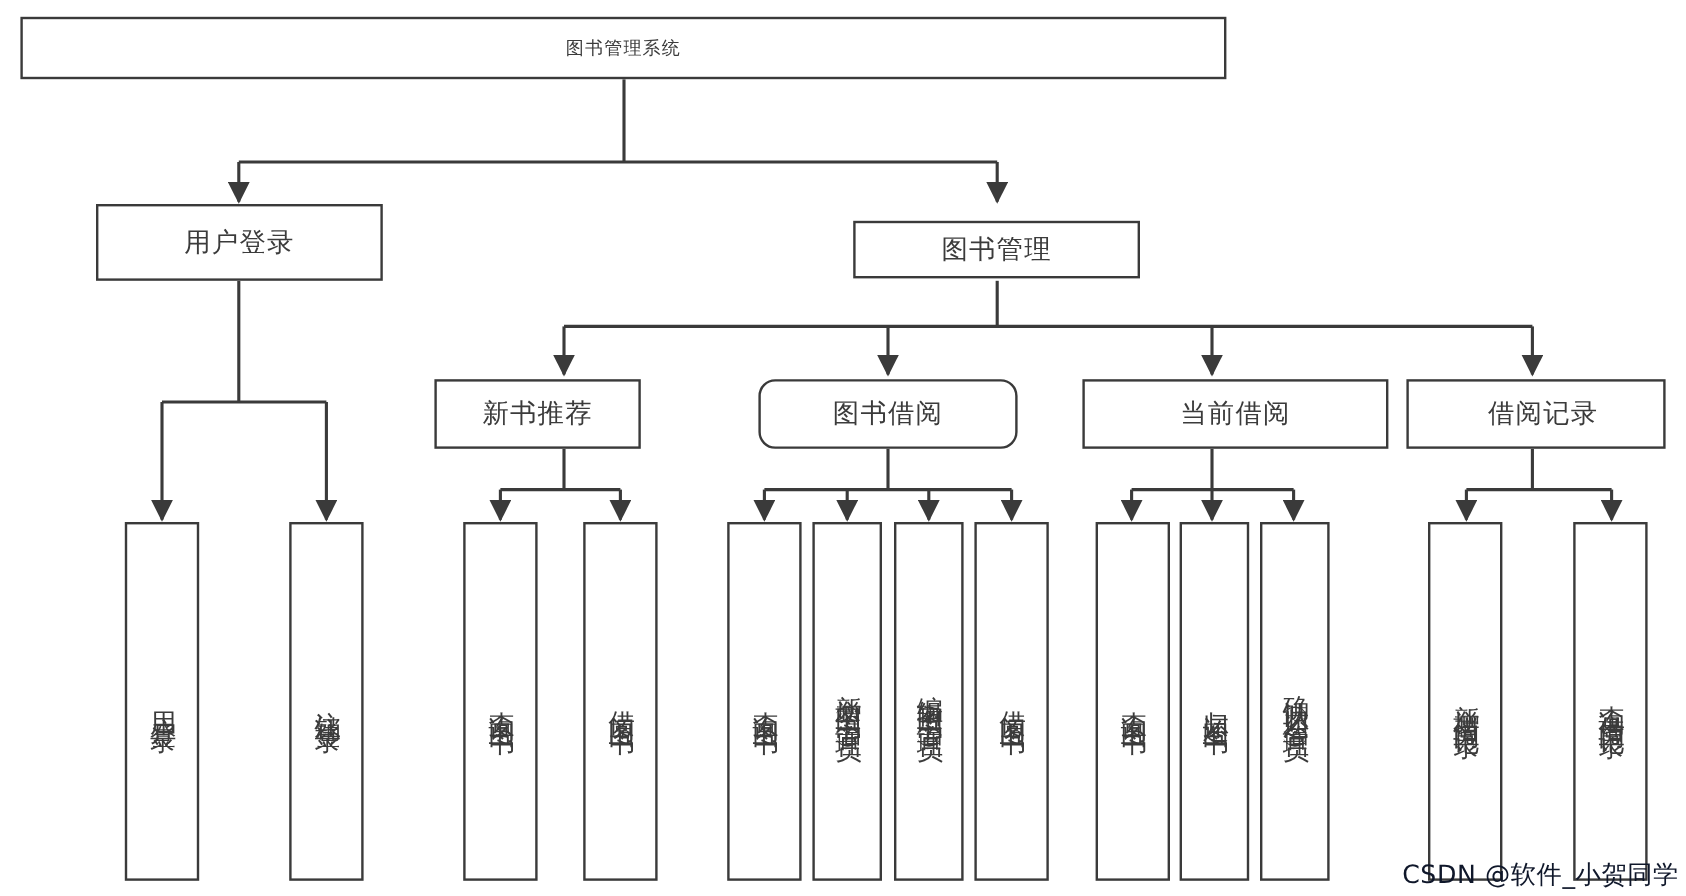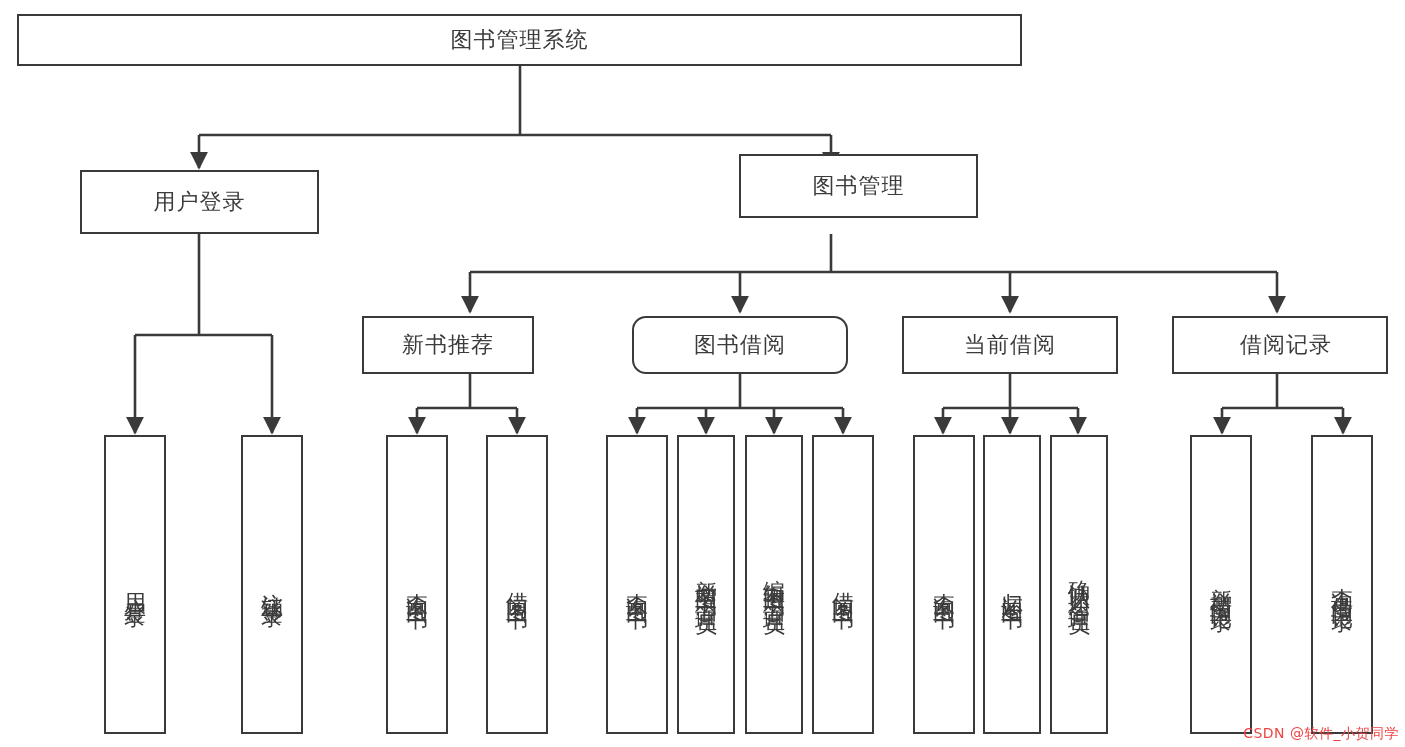--- a/index.html
+++ b/index.html
@@ -47,28 +47,28 @@
     letter-spacing: 5px;
     line-height: 1;
     padding: 4px 0;
   }
   .node.vert .vtext {
     writing-mode: vertical-rl;
     text-orientation: upright;
     white-space: nowrap;
   }
   #root-node {
-    font-size: 22px;
+    font-size: 15px;
   }
   #watermark {
     position: absolute;
     right: 6px;
     bottom: 4px;
-    font-size: 14px;
-    color: #ef4444;
+    font-size: 21px;
+    color: #0f172a;
     letter-spacing: 0.5px;
     white-space: nowrap;
   }
 </style>
 </head>
 <body>
 
 <div id="canvas">
 
   <svg class="lines" viewBox="0 0 1405 747">
@@ -118,27 +118,27 @@
       <path d="M 1222 408 L 1343 408"></path>
       <path d="M 1222 408 L 1222 433" marker-end="url(#arrow)"></path>
       <path d="M 1343 408 L 1343 433" marker-end="url(#arrow)"></path>
     </g>
   </svg>
 
   <div class="node horiz" id="root-node" style="left:17px; top:14px; width:1005px; height:52px;">图书管理系统</div>
 
   <div class="node horiz" style="left:80px; top:170px; width:239px; height:64px;">用户登录</div>
 
-  <div class="node horiz" style="left:711px; top:154px; width:239px; height:64px;margin-left:28px;">图书管理</div>
+  <div class="node horiz" style="left:711px; top:184px; width:239px; height:48px;">图书管理</div>
 
   <div class="node horiz" style="left:362px; top:316px; width:172px; height:58px;">新书推荐</div>
 
   <div class="node horiz" style="left:632px; top:316px; width:216px; height:58px;border-radius:14px;">图书借阅</div>
 
-  <div class="node horiz" style="left:902px; top:316px; width:216px; height:58px;">当前借阅</div>
+  <div class="node horiz" style="left:902px; top:316px; width:255px; height:58px;">当前借阅</div>
 
   <div class="node horiz" style="left:1172px; top:316px; width:216px; height:58px;padding-left:12px;">借阅记录</div>
 
   <div class="node vert" style="left:104px; top:435px; width:62px; height:299px;">
     <span class="vtext">用户登录</span>
   </div>
 
   <div class="node vert" style="left:241px; top:435px; width:62px; height:299px;">
     <span class="vtext">注销登录</span>
   </div>

